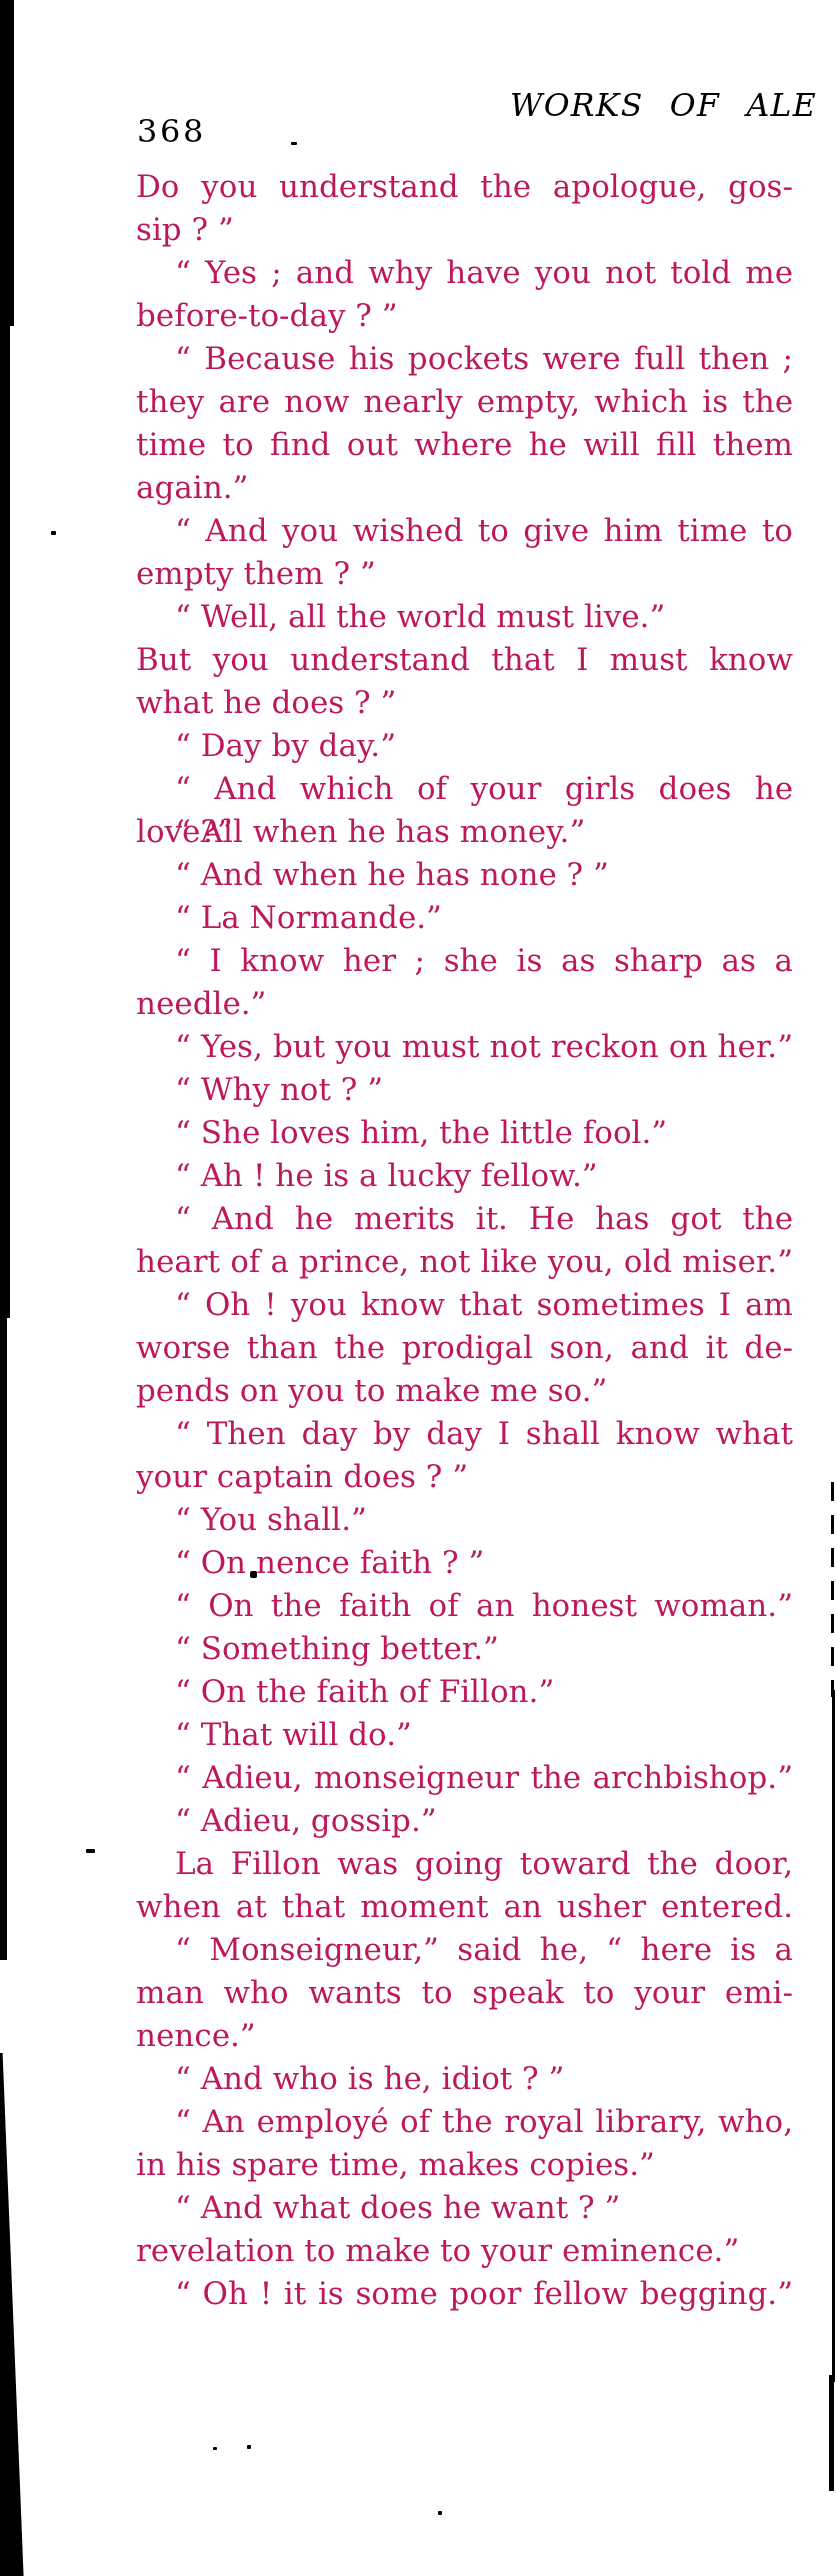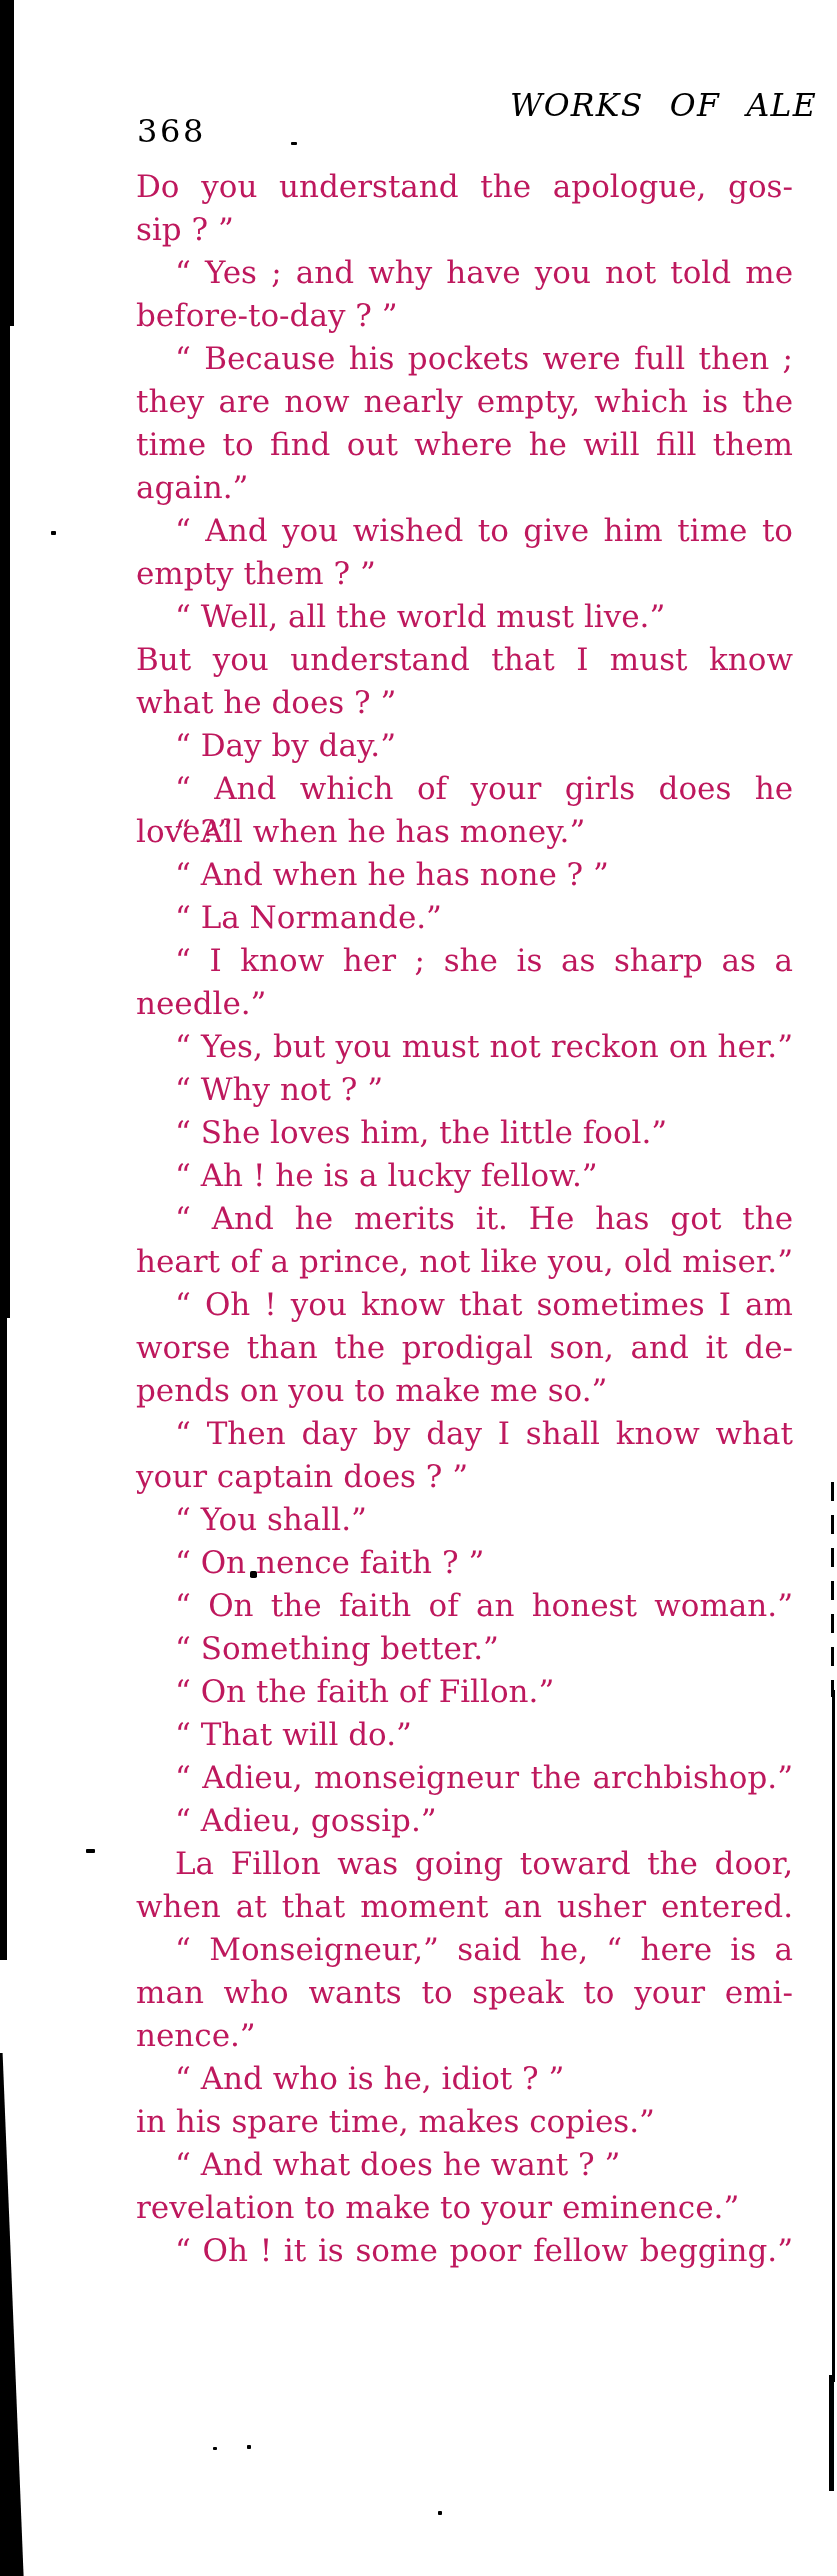--- a/index.html
+++ b/index.html
@@ -105,20 +105,21 @@
     <div class="line indent">“ On the faith of Fillon.”</div>
     <div class="line indent">“ That will do.”</div>
     <div class="line indent just">“ Adieu, monseigneur the archbishop.”</div>
     <div class="line indent">“ Adieu, gossip.”</div>
     <div class="line indent just">La Fillon was going toward the door,</div>
     <div class="line just">when at that moment an usher entered.</div>
     <div class="line indent just">“ Monseigneur,” said he, “ here is a</div>
     <div class="line just">man who wants to speak to your emi-</div>
     <div class="line">nence.”</div>
     <div class="line indent">“ And who is he, idiot ? ”</div>
+    <div class="line indent just">“ An employé of the royal library, who,</div>
     <div class="line">in his spare time, makes copies.”</div>
     <div class="line indent">“ And what does he want ? ”</div>
     <div class="line">revelation to make to your eminence.”</div>
     <div class="line indent just">“ Oh ! it is some poor fellow begging.”</div>
   </div>
 
 <div class="dot d1"></div>
 <div class="dot d2"></div>
 <div class="dot d3"></div>
 <div class="dot d4"></div>

